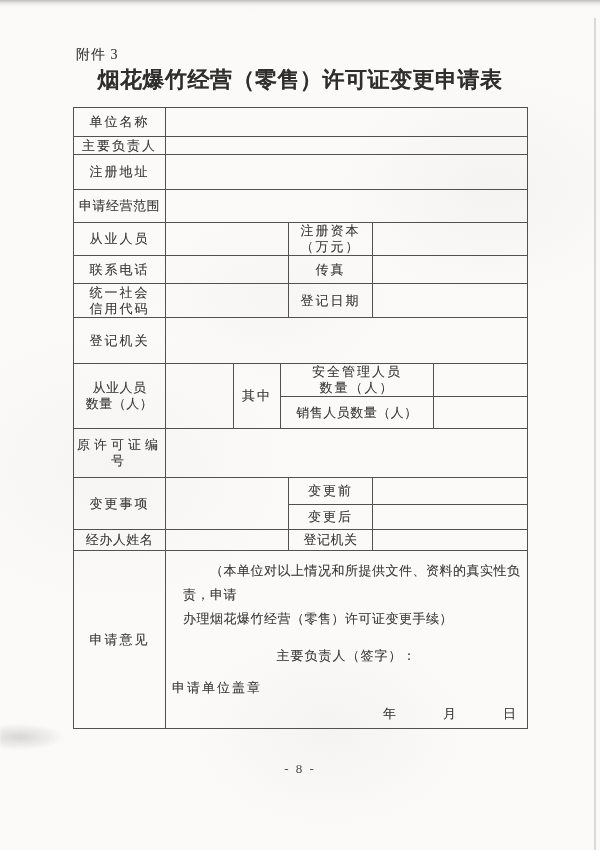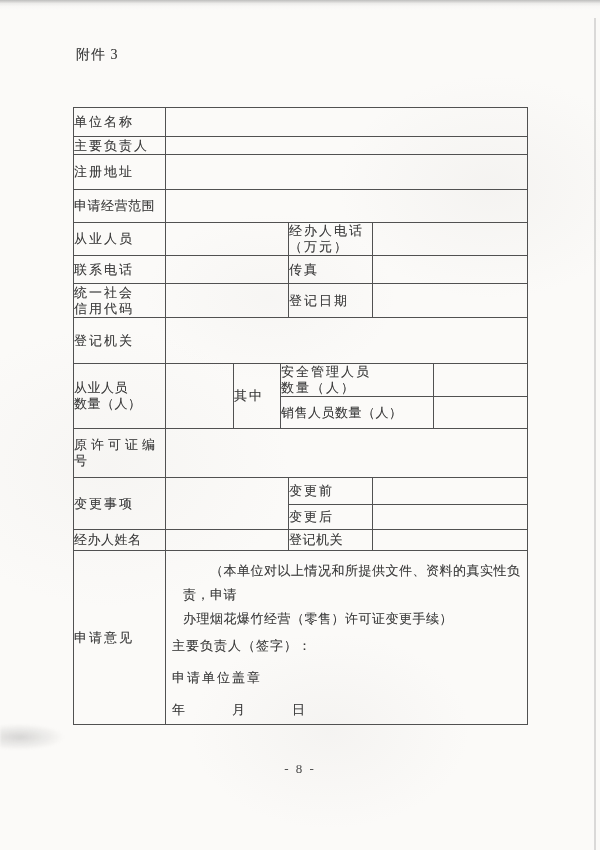--- a/index.html
+++ b/index.html
@@ -56,21 +56,21 @@
     border-collapse: collapse; table-layout: fixed;
     border: 1.5px solid #474747;
   }
   td {
     border: 1px solid #515151;
     font-size: 13px;
     padding: 0;
     text-shadow: 0 0 0.5px rgba(75,75,75,0.4);
   }
   td.lbl {
-    text-align: left;
+    text-align: center;
     vertical-align: middle;
     white-space: pre-line;
     letter-spacing: 2px;
     line-height: 16px;
     color: #3b3b3b;
   }
   td.lbl.ls-tight { letter-spacing: 0.5px; }
   td.lbl.ls-wide  { letter-spacing: 4px; }
   td.val { background: transparent; }
   td.opinion {
@@ -78,50 +78,53 @@
     padding: 7px 6px 5px 6px;
   }
   .opinion-note {
     white-space: pre-line;
     line-height: 24px;
     letter-spacing: 0.5px;
     margin-top: 1px;
     margin-left: 11px;
   }
   .opinion-sign {
-    margin-top: 6px;
+    margin-top: 16px;
     letter-spacing: 1px;
+    text-align: center;
   }
   .opinion-seal {
     margin-top: 14px;
     text-align: left;
     padding-right: 36px;
     letter-spacing: 2px;
   }
   .opinion-date {
-    margin-top: 14px;
+    margin-top: 8px;
+    text-align: right;
     padding-right: 3px;
     letter-spacing: 2px;
     white-space: pre;
   }
   .page-number {
     position: absolute; left: 73px; top: 761px; width: 454px;
     text-align: center; font-size: 13px; letter-spacing: 2px; color: #4a4a4a;
   }
 </style>
 </head>
 <body>
 
 <div class="page">
 
   <div class="artifact-top"></div>
   <div class="artifact-right"></div>
   <div class="artifact-smudge"></div>
 
   <div class="attachment">附件 3</div>
+  <div class="title">烟花爆竹经营（零售）许可证变更申请表</div>
 
   <table class="form-table">
     <colgroup>
       <col style="width:92px">
         <col style="width:68px">
         <col style="width:47px">
         <col style="width:8px">
         <col style="width:84px">
         <col style="width:61px">
         <col style="width:94px">
@@ -139,21 +142,21 @@
         <td class="lbl">注册地址</td>
         <td class="val" colspan="6"></td>
       </tr>
       <tr style="height:33px">
         <td class="lbl ls-tight">申请经营范围</td>
         <td class="val" colspan="6"></td>
       </tr>
       <tr style="height:33px">
         <td class="lbl">从业人员</td>
         <td class="val" colspan="3"></td>
-        <td class="lbl">经办人电话
+        <td class="lbl">注册资本
 （万元）</td>
         <td class="val" colspan="2"></td>
       </tr>
       <tr style="height:28px">
         <td class="lbl">联系电话</td>
         <td class="val" colspan="3"></td>
         <td class="lbl">传真</td>
         <td class="val" colspan="2"></td>
       </tr>
       <tr style="height:34px">

